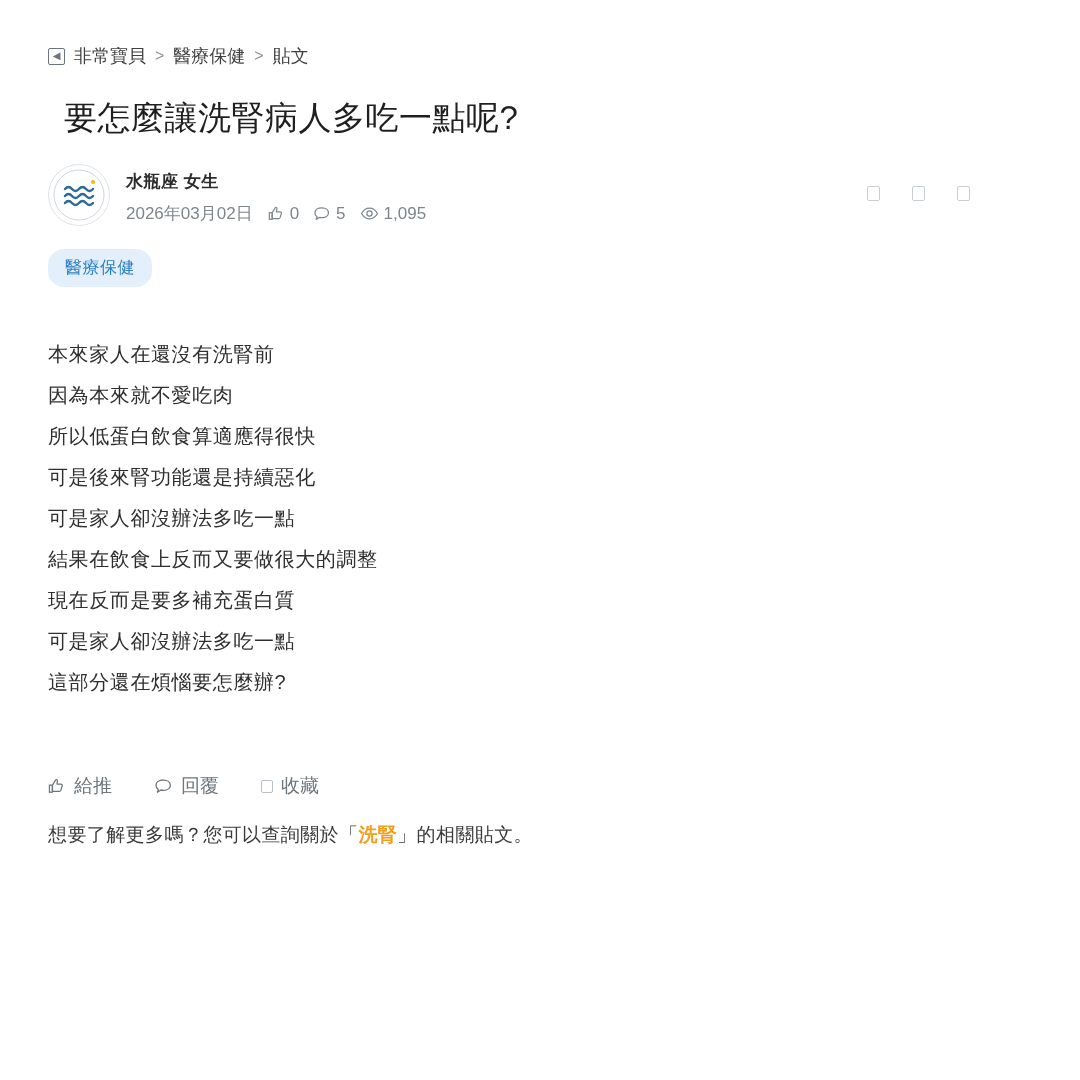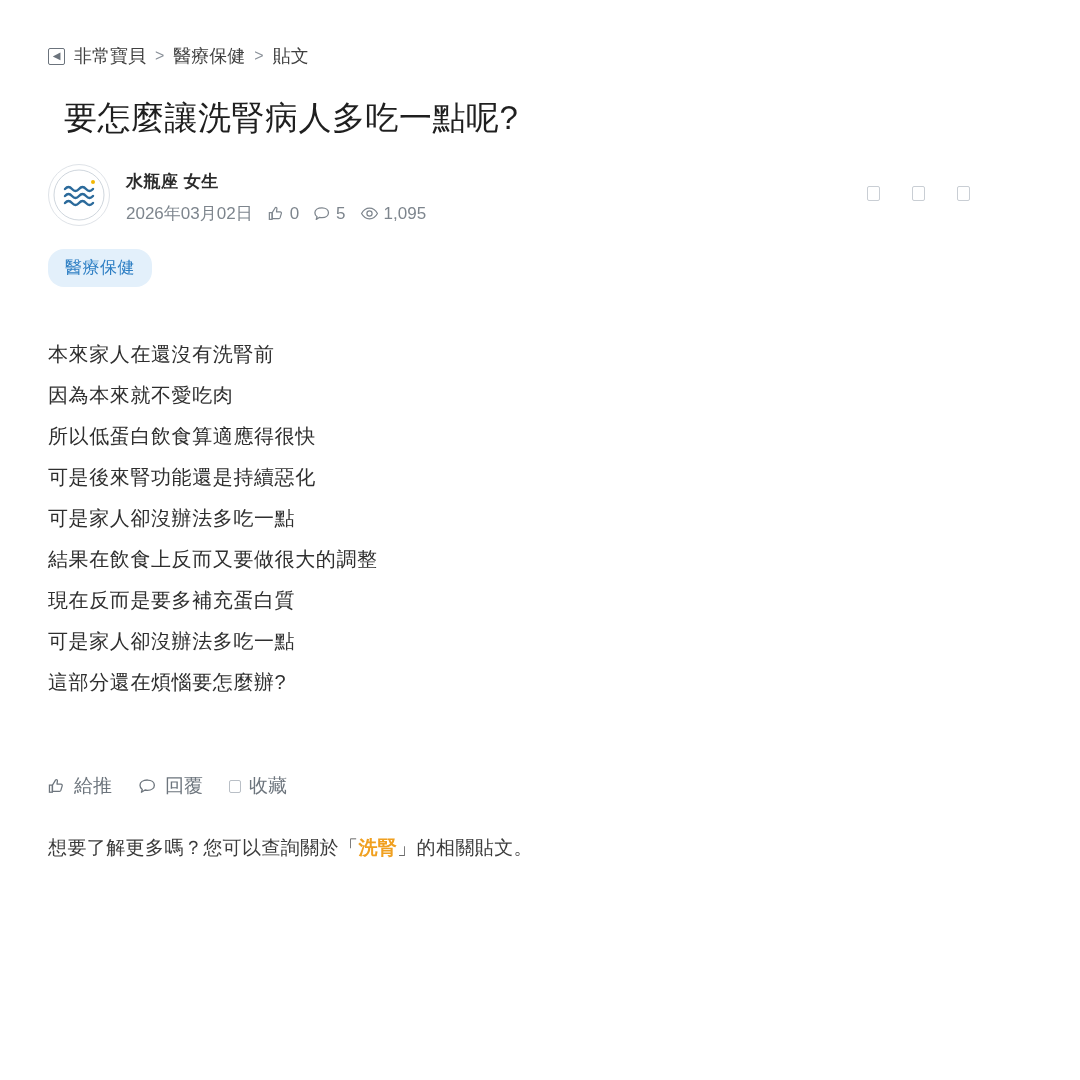--- a/index.html
+++ b/index.html
@@ -143,42 +143,42 @@
     line-height: 41px;
     color: #2f2f2f;
     letter-spacing: 0.6px;
   }
   .post-body .line { white-space: pre-wrap; }
 
   
   .action-bar {
     display: flex;
     align-items: center;
-    gap: 26px;
+    gap: 42px;
     margin-top: 70px;
     font-size: 19px;
     color: #6d757d;
   }
   .action {
     display: inline-flex;
     align-items: center;
     gap: 8px;
     color: #6d757d;
   }
   .action svg { display: block; }
   .fav-box {
     width: 12px;
     height: 13px;
     border: 1.4px solid #b9bfc6;
     border-radius: 2px;
   }
 
   
   .footer-hint {
-    margin-top: 36px;
+    margin-top: 23px;
     font-size: 19px;
     color: #3b3b3b;
     letter-spacing: 0.4px;
   }
   .footer-hint .kw {
     color: #f0a020;
     font-weight: bold;
   }
 </style>
 </head>

